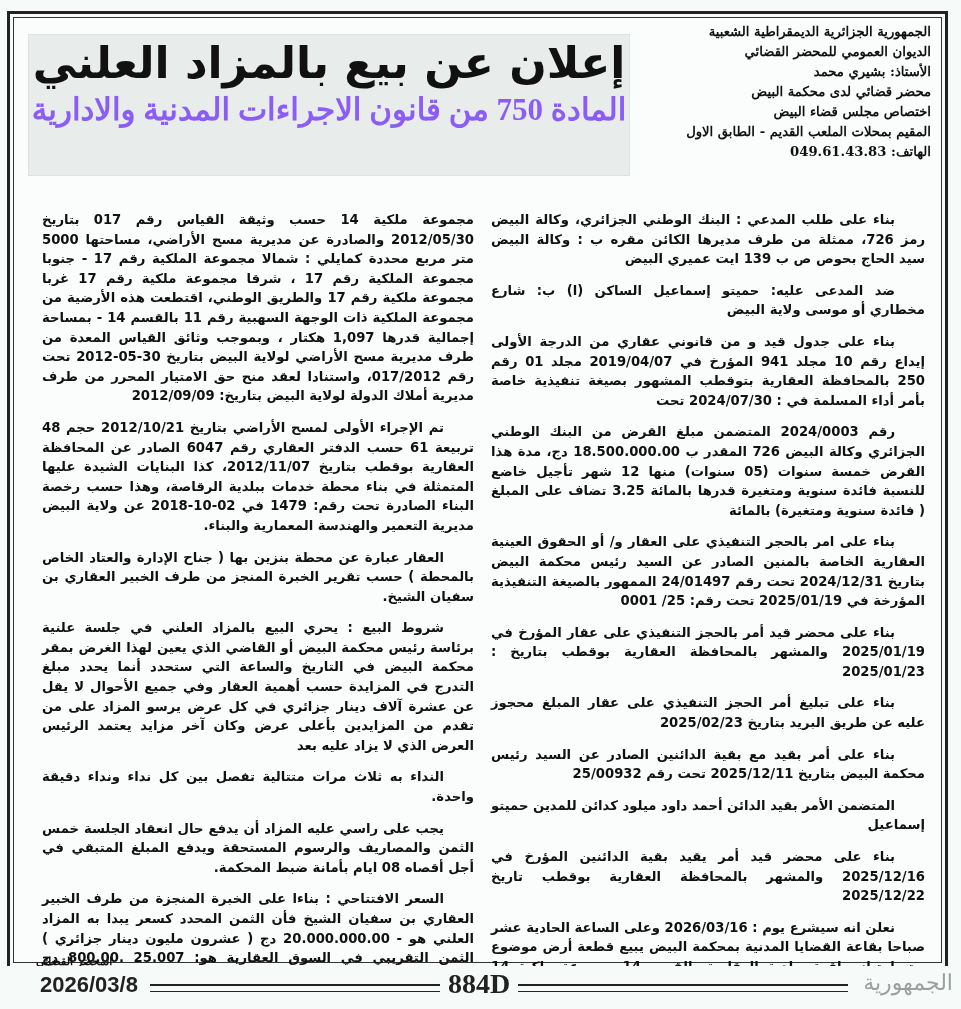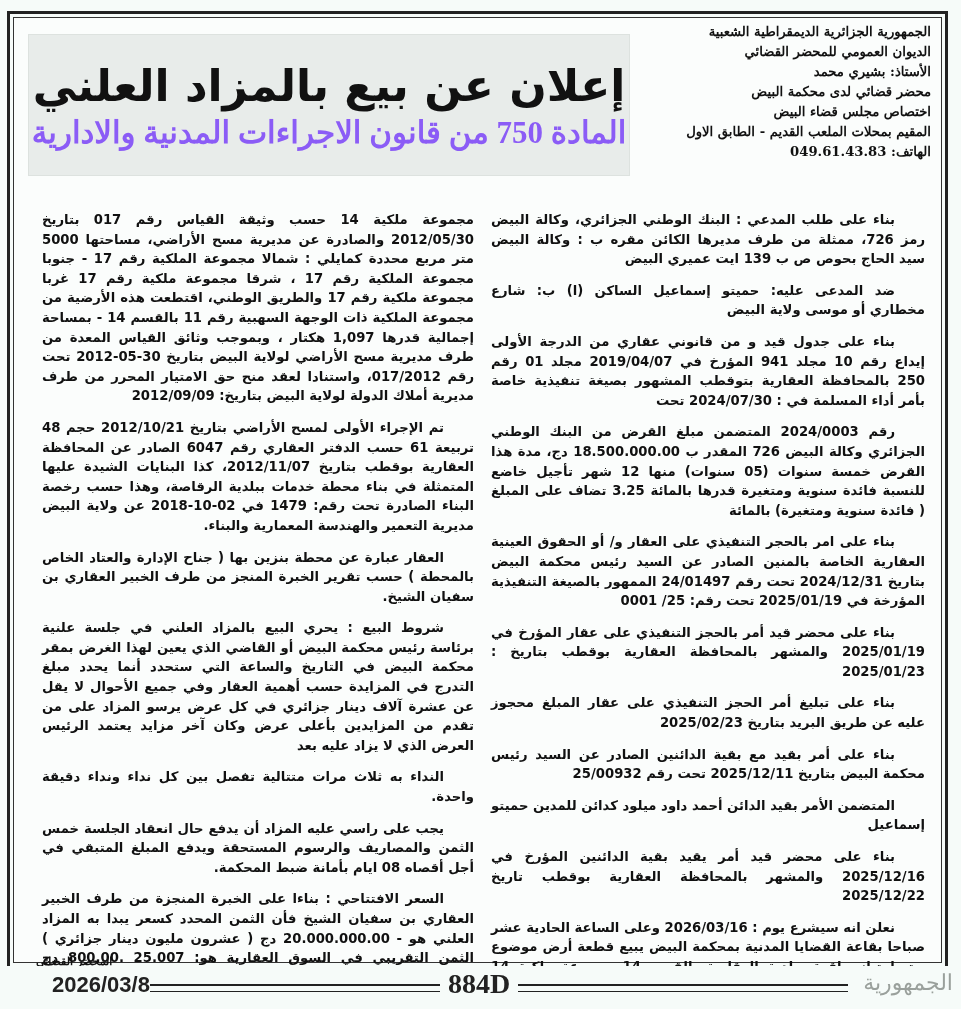--- a/index.html
+++ b/index.html
@@ -14,21 +14,21 @@
     position: absolute; left: 7px; top: 11px; width: 941px; height: 958px;
     border: 3px solid #222; box-sizing: border-box;
   }
   .frame-inner {
     position: absolute; left: 13px; top: 17px; width: 929px; height: 946px;
     border: 1px solid #333; box-sizing: border-box; background: #fbfdfc;
   }
   .title-box {
     position: absolute; left: 28px; top: 34px; width: 600px; height: 140px;
     background: #e8ecea; border: 1px solid #dde2df;
-    display: flex; flex-direction: column; align-items: center; justify-content: center;
+    display: flex; flex-direction: column; align-items: center; justify-content: flex-start;
     direction: rtl;
   }
   .title-main {
     font-family: "DejaVu Sans", sans-serif; font-weight: bold; font-size: 44px;
     line-height: 56px; color: #111; letter-spacing: -1px;
   }
   .title-sub {
     font-family: Liberation Serif, serif; font-weight: bold; font-size: 31px;
     line-height: 38px; color: #8b5cf6;
   }
@@ -51,21 +51,21 @@
   .signature {
     position: absolute; left: 36px; top: 955px; direction: rtl;
     font-family: "DejaVu Serif", serif; font-weight: bold; font-size: 11px;
   }
   .footer {
     position: absolute; left: 0; top: 966px; width: 961px; height: 36px;
     background: #f6fbf9;
   }
   .footer-date {
     position: absolute; left: 40px; top: 6px;
-    font-family: "Liberation Sans", sans-serif; font-weight: bold; font-size: 22px; color: #222; margin-left: 12px;
+    font-family: "Liberation Sans", sans-serif; font-weight: bold; font-size: 22px; color: #222;
   }
   .footer-page {
     position: absolute; left: 448px; top: 2px;
     font-family: "Liberation Serif", serif; font-weight: bold; font-size: 28px; color: #222;
   }
   .footer-rule {
     position: absolute; height: 5px; border-top: 2px solid #222; border-bottom: 1px solid #222;
   }
   .rule-a { left: 150px; top: 18px; width: 290px; }
   .rule-b { left: 518px; top: 18px; width: 330px; }

